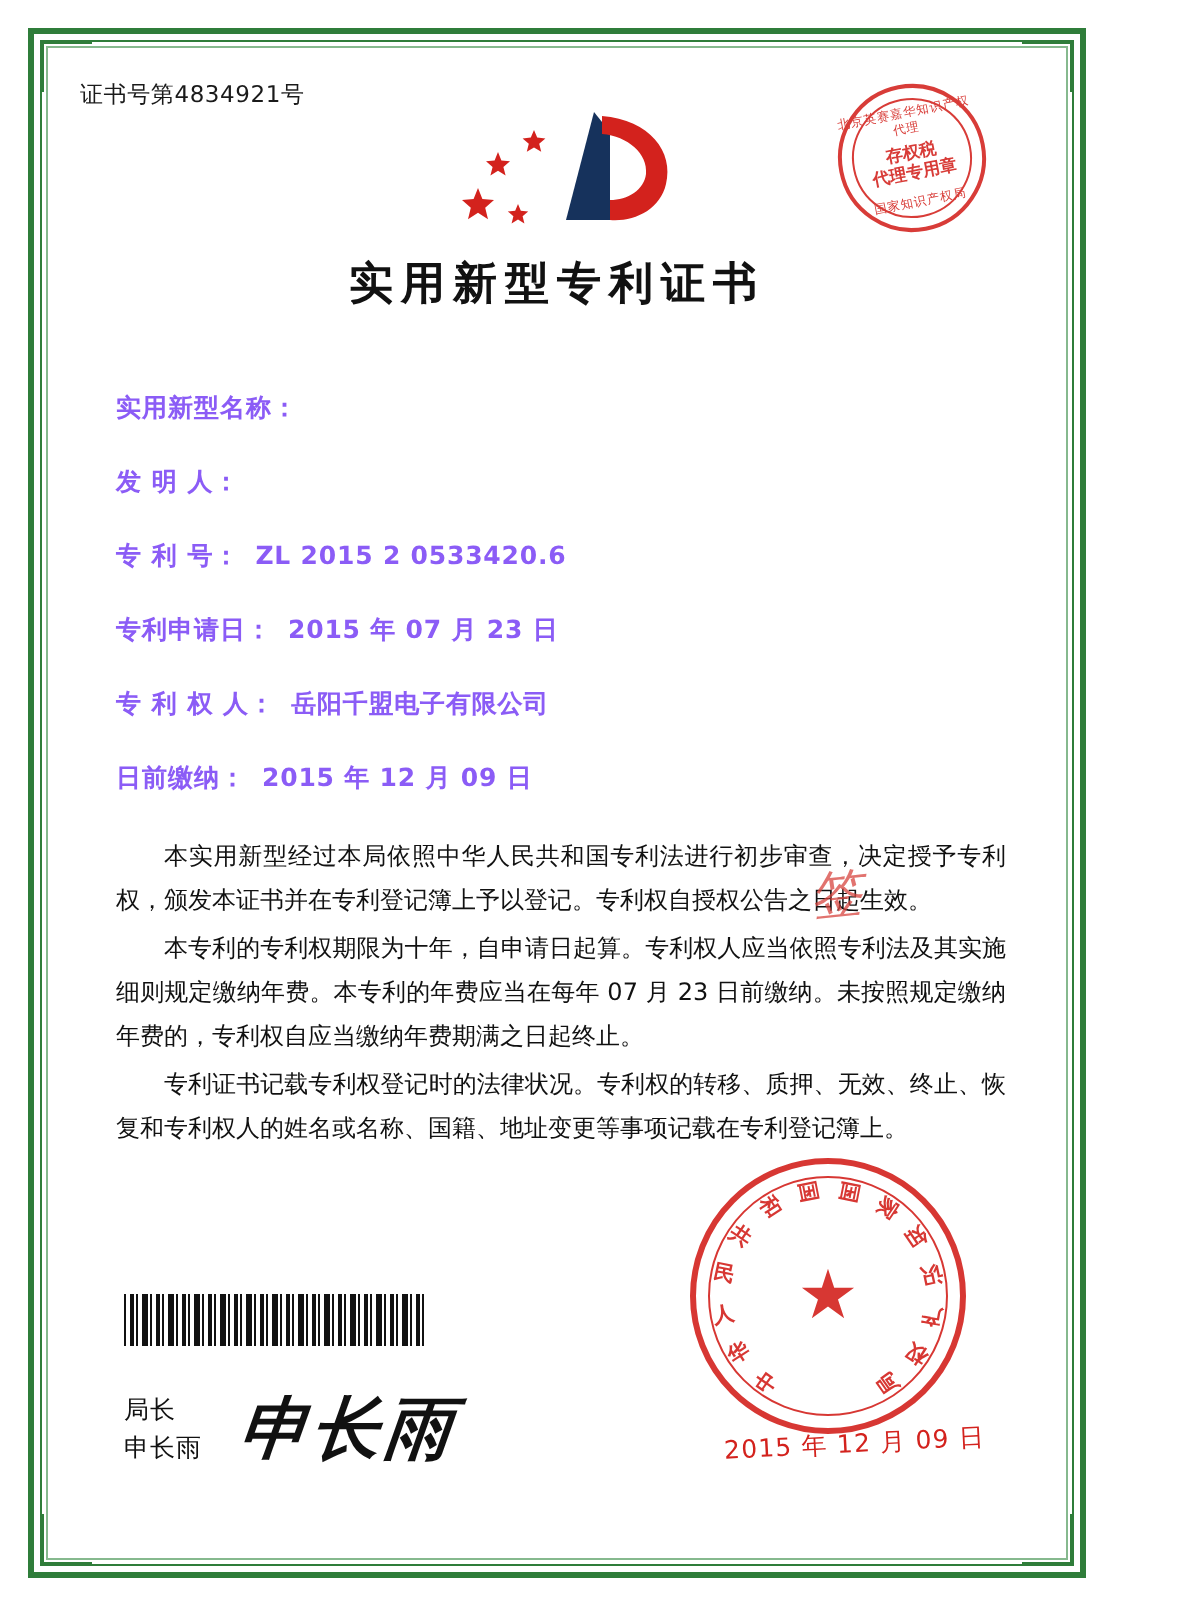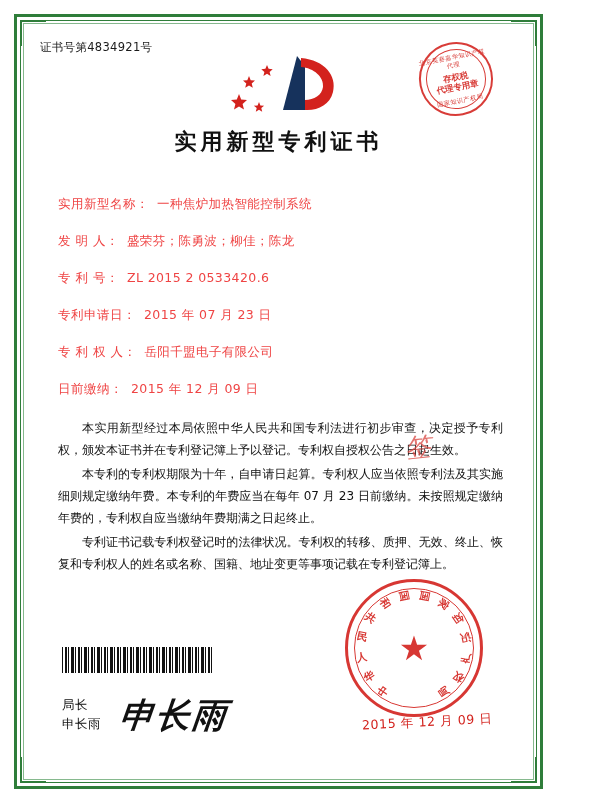--- a/index.html
+++ b/index.html
@@ -150,23 +150,24 @@
 
   .fields {
     margin-top: 38px;
     padding-left: 18px;
     padding-right: 10px;
   }
   .field-row {
     display: flex;
     align-items: flex-start;
     font-size: 12.5px;
-    color: #ef4444;
+    color: #8b5cf6;
     margin-bottom: 20px;
     line-height: 17px;
+    font-weight: bold;
   }
   .field-label {
     white-space: pre;
     flex: 0 0 auto;
     letter-spacing: 0.5px;
   }
   .field-value {
     margin-left: 8px;
     letter-spacing: 0.4px;
   }
@@ -342,25 +343,23 @@
       <div class="seal-arc-top">北京英赛嘉华知识产权代理</div>
       <div class="seal-mid">存权税<br>代理专用章</div>
       <div class="seal-arc-bottom">国家知识产权局</div>
     </div>
 
     <div class="title">实用新型专利证书</div>
 
     <div class="fields">
       <div class="field-row">
         <span class="field-label">实用新型名称：</span>
-        <span class="field-value">一种焦炉加热智能控制系统</span>
       </div>
       <div class="field-row">
         <span class="field-label">发 明 人：</span>
-        <span class="field-value">盛荣芬；陈勇波；柳佳；陈龙</span>
       </div>
       <div class="field-row">
         <span class="field-label">专 利 号：</span>
         <span class="field-value">ZL 2015 2 0533420.6</span>
       </div>
       <div class="field-row">
         <span class="field-label">专利申请日：</span>
         <span class="field-value">2015 年 07 月 23 日</span>
       </div>
       <div class="field-row">

